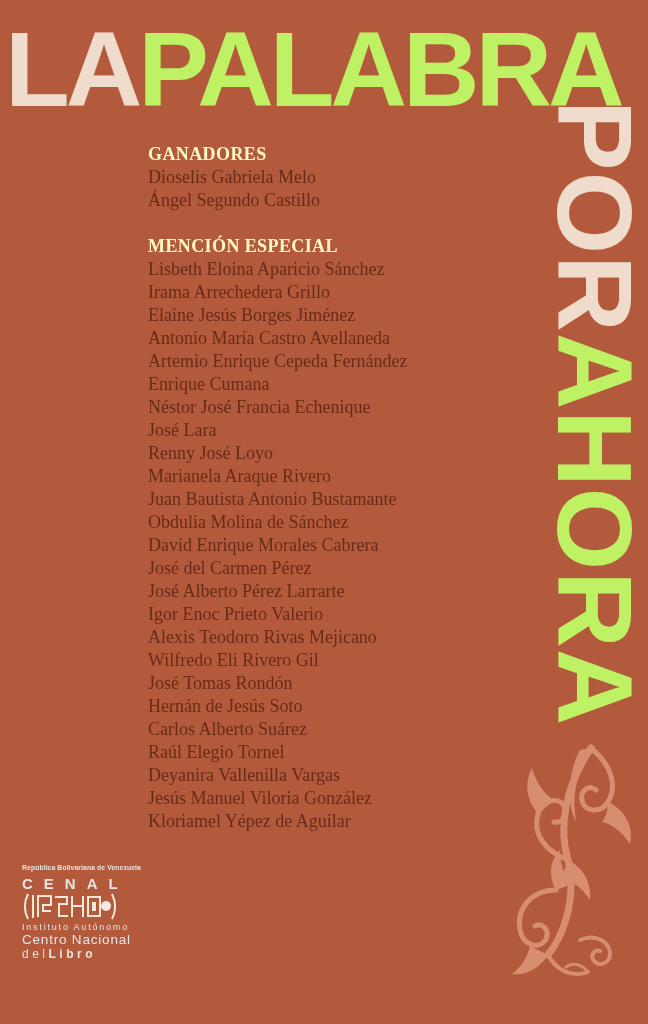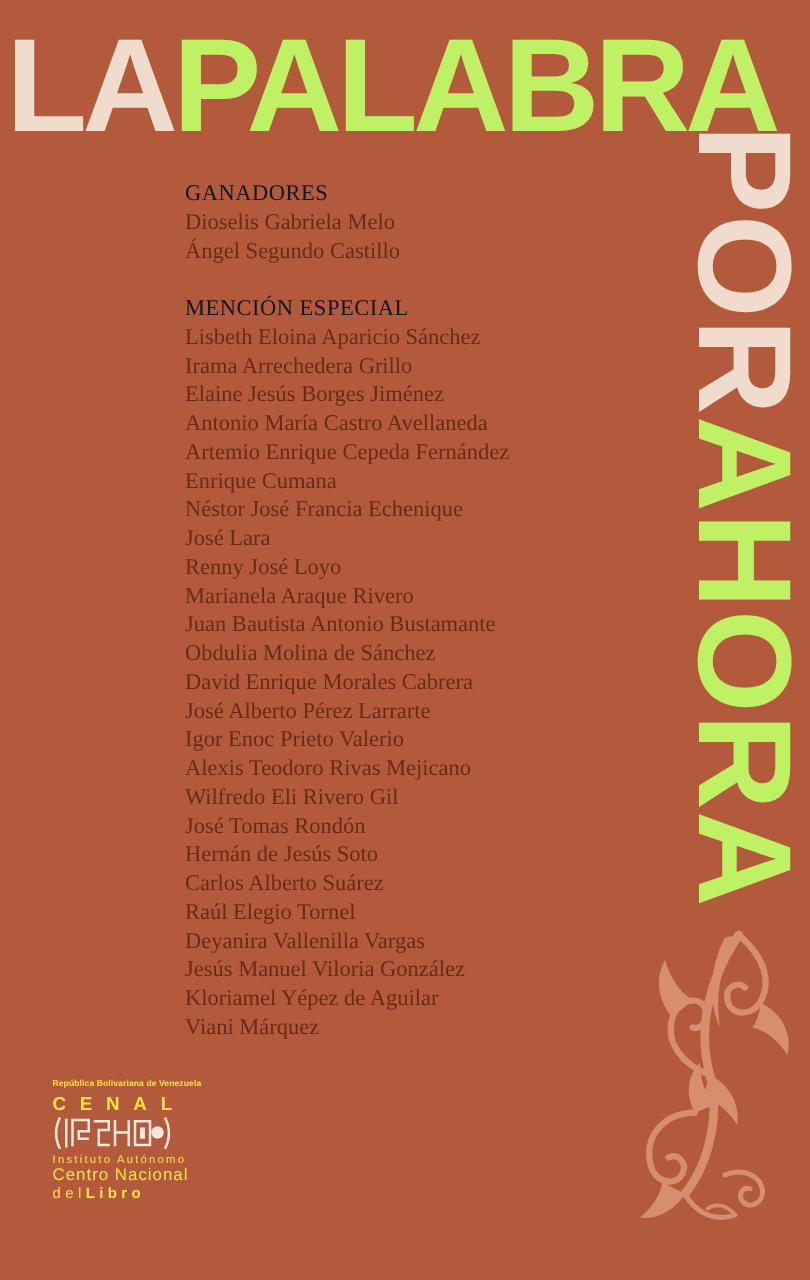--- a/index.html
+++ b/index.html
@@ -41,37 +41,36 @@
   
   .lists{
     position:absolute;left:148px;top:143px;
     font-family:"Liberation Serif","DejaVu Serif",serif;
     font-size:18px;
     line-height:23px;
     color:#682b17;
   }
   .lists ul{list-style:none;margin:0;padding:0;}
   .section-header{
-    font-weight:normal;
+    font-weight:bold;
     letter-spacing:0.4px;
-    color:#0f172a;
+    color:#fef9c3;
   }
   .section-gap{height:23px;}
 
   
   .flourish{
     position:absolute;right:2px;bottom:34px;
   }
 
   
   .cenal-logo{
     position:absolute;left:22px;top:864px;
-    color:#fde047;
+    color:#e5e5e5;
     width:110px;
-    margin-left:20px;
   }
   .logo-country{
     font-size:6.8px;font-weight:bold;letter-spacing:0.1px;white-space:nowrap;
   }
   .logo-acronym{
     margin-top:4px;
     font-size:15px;font-weight:bold;letter-spacing:11px;white-space:nowrap;
   }
   .logo-emblem{display:block;margin-top:1px;}
   .logo-line1{
@@ -113,32 +112,32 @@
       <li>Antonio María Castro Avellaneda</li>
       <li>Artemio Enrique Cepeda Fernández</li>
       <li>Enrique Cumana</li>
       <li>Néstor José Francia Echenique</li>
       <li>José Lara</li>
       <li>Renny José Loyo</li>
       <li>Marianela Araque Rivero</li>
       <li>Juan Bautista Antonio Bustamante</li>
       <li>Obdulia Molina de Sánchez</li>
       <li>David Enrique Morales Cabrera</li>
+      <li>José del Carmen Pérez</li>
       <li>José Alberto Pérez Larrarte</li>
       <li>Igor Enoc Prieto Valerio</li>
       <li>Alexis Teodoro Rivas Mejicano</li>
       <li>Wilfredo Eli Rivero Gil</li>
       <li>José Tomas Rondón</li>
       <li>Hernán de Jesús Soto</li>
       <li>Carlos Alberto Suárez</li>
       <li>Raúl Elegio Tornel</li>
       <li>Deyanira Vallenilla Vargas</li>
       <li>Jesús Manuel Viloria González</li>
       <li>Kloriamel Yépez de Aguilar</li>
-      <li>Viani Márquez</li>
     </ul>
   </div>
 
   <svg class="flourish" width="150" height="250" viewBox="0 0 150 250" aria-hidden="true">
     <g fill="none" stroke="#d68e6f" stroke-linecap="round">
       <path d="M95,8 C70,45 62,85 72,120 C80,150 72,190 52,215" stroke-width="7"></path>
       <path d="M95,8 C115,25 122,45 112,62 C104,74 88,72 86,60 C84,50 94,44 100,50" stroke-width="5"></path>
       <path d="M72,120 C50,112 36,94 42,74 C46,60 62,56 68,66 C72,74 66,84 58,82" stroke-width="5"></path>
       <path d="M60,150 C36,150 20,168 24,190 C27,206 44,210 50,199 C54,190 46,182 39,186" stroke-width="5"></path>
       <path d="M52,215 C60,230 76,238 92,232" stroke-width="4"></path>

